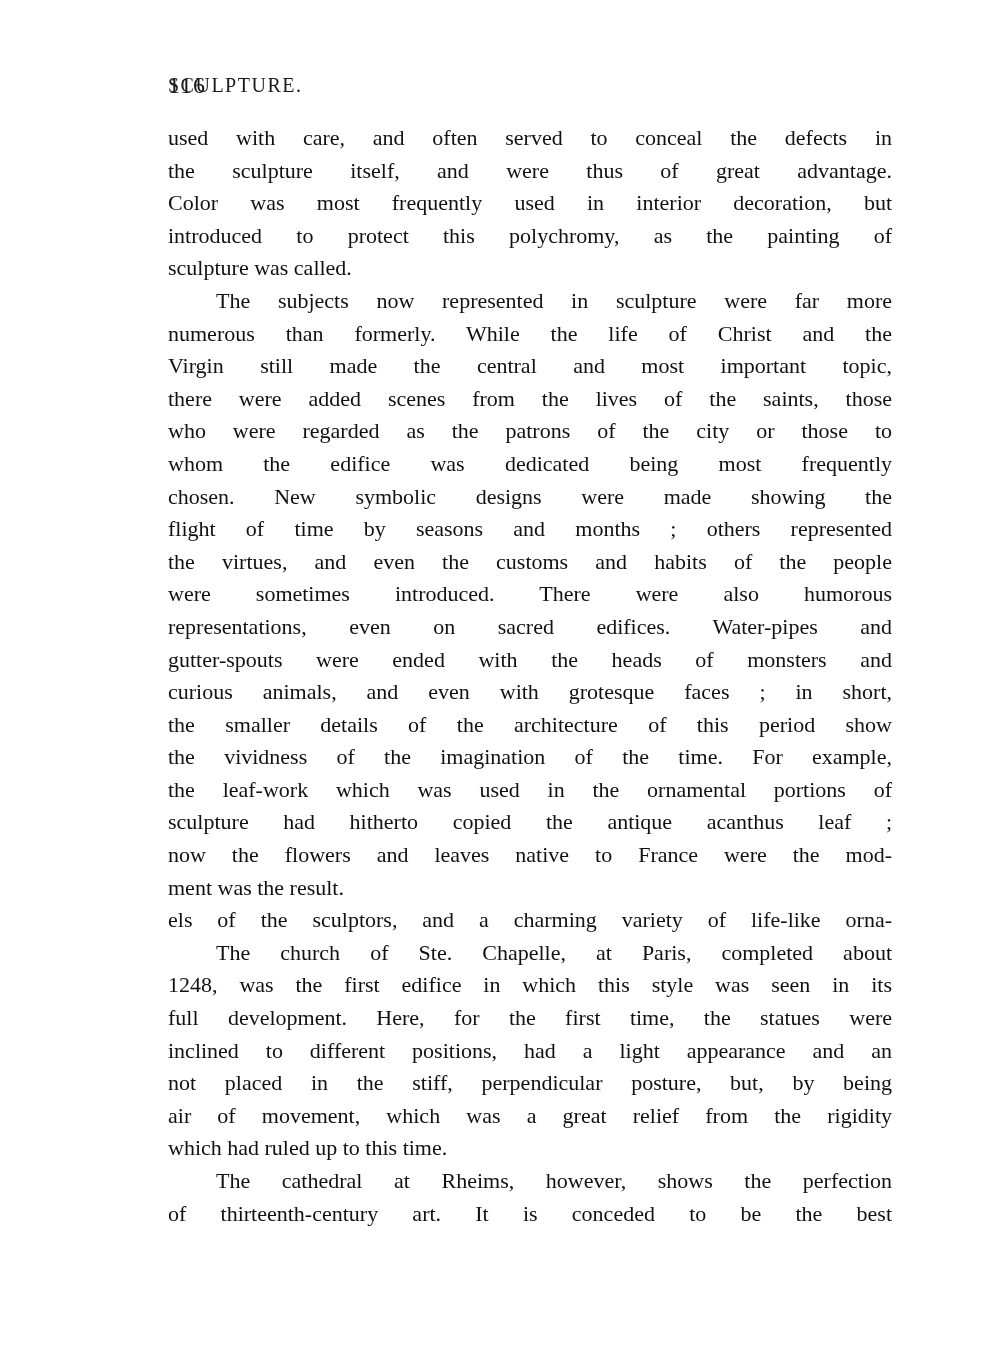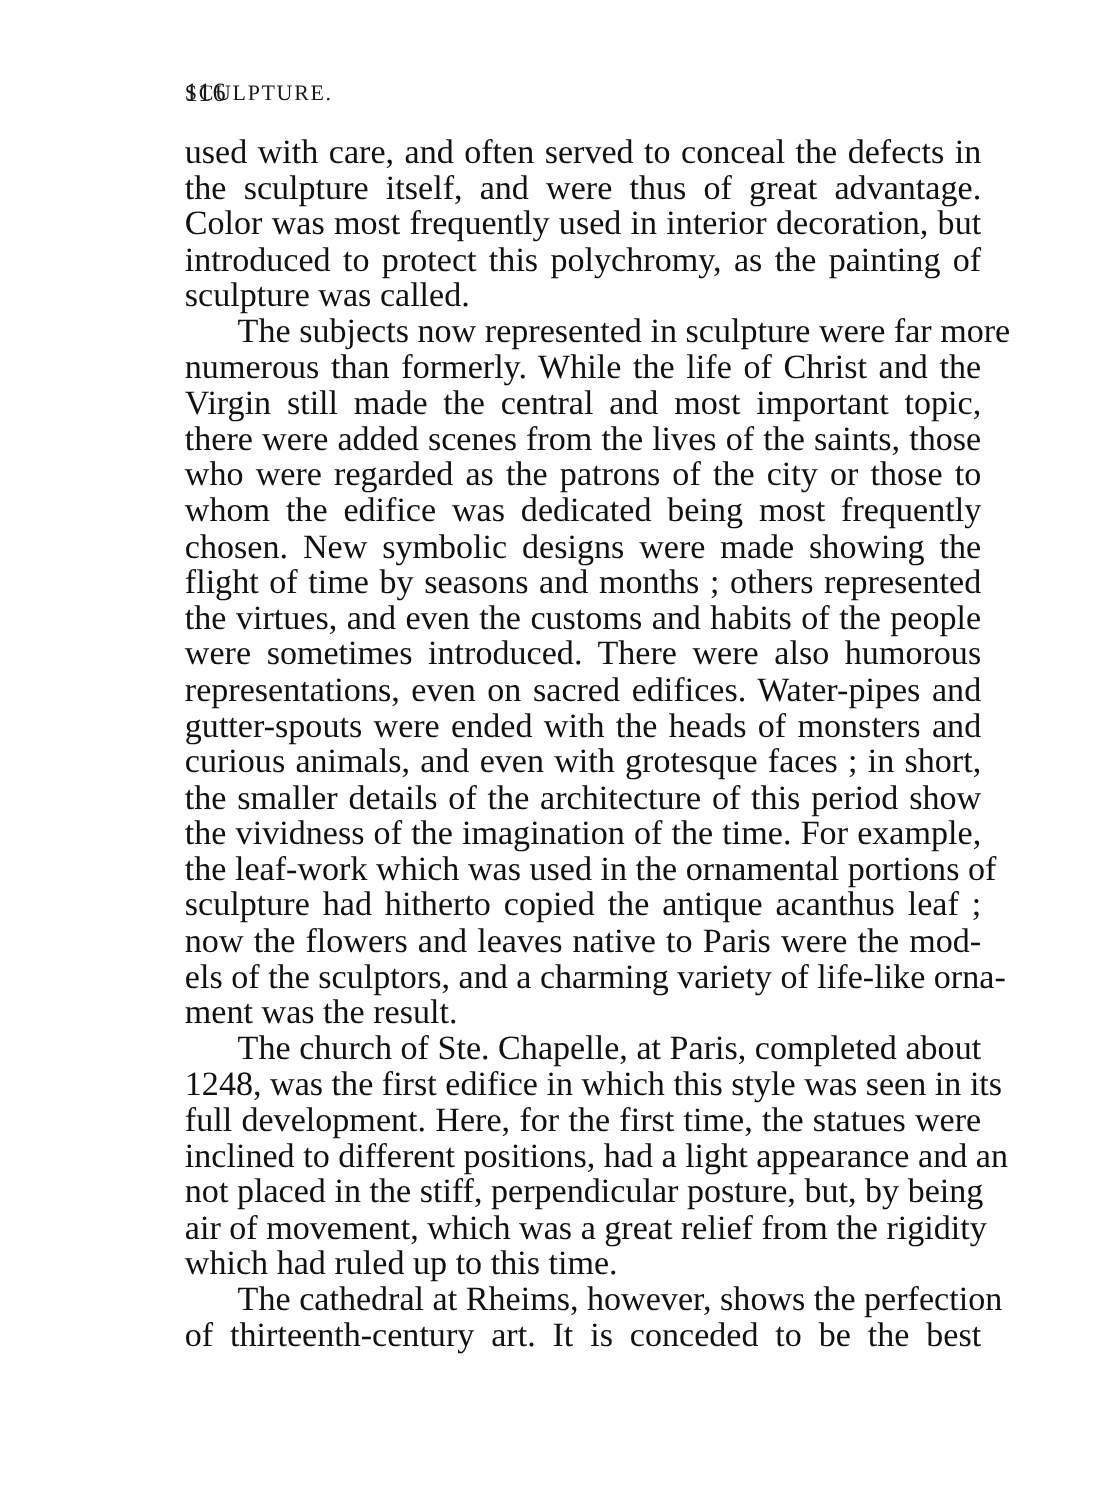--- a/index.html
+++ b/index.html
@@ -1,21 +1,21 @@
 <!DOCTYPE html>
 <html><head>
   <meta charset="utf-8">
   <style>
     html, body { margin: 0; padding: 0; background: #ffffff; }
     body { width: 1000px; height: 1372px; position: relative; overflow: hidden; }
     .page { position: absolute; left: 0; top: 0; width: 1000px; height: 1372px; background: #fff; color: #111; }
     .header { position: absolute; top: 72px; left: 168px; width: 724px; height: 34px; font-family: Liberation Serif, serif; font-size: 24px; color: #1a1a1a; }
     .page-number { position: absolute; left: 0; top: 0; letter-spacing: 1px; }
     .running-head { position: absolute; left: 0; right: 0; top: 2px; text-align: left; font-size: 20px; letter-spacing: 1.5px; }
-    .body { position: absolute; top: 122px; left: 168px; width: 724px; font-family: "Liberation Serif", "DejaVu Serif", serif; font-size: 31px; line-height: 32.6px; color: #111; }
+    .body { position: absolute; top: 122px; left: 168px; width: 724px; font-family: "Liberation Serif", "DejaVu Serif", serif; font-size: 22px; line-height: 32.6px; color: #111; }
     .line { display: block; white-space: nowrap; text-align: justify; text-align-last: justify; height: 32.6px; }
     .line.last { text-align-last: left; }
     .line.indent { padding-left: 48px; }
     .paragraph { margin: 0; }
   </style>
 </head>
 <body>
 
 <div class="page">
   <div class="header">
@@ -44,23 +44,23 @@
       <span class="line">flight of time by seasons and months ; others represented</span>
       <span class="line">the virtues, and even the customs and habits of the people</span>
       <span class="line">were sometimes introduced.  There were also humorous</span>
       <span class="line">representations, even on sacred edifices.  Water-pipes and</span>
       <span class="line">gutter-spouts were ended with the heads of monsters and</span>
       <span class="line">curious animals, and even with grotesque faces ; in short,</span>
       <span class="line">the smaller details of the architecture of this period show</span>
       <span class="line">the vividness of the imagination of the time.  For example,</span>
       <span class="line">the leaf-work which was used in the ornamental portions of</span>
       <span class="line">sculpture had hitherto copied the antique acanthus leaf ;</span>
-      <span class="line">now the flowers and leaves native to Paris were the mod-</span>
+      <span class="line">now the flowers and leaves native to France were the mod-</span>
+      <span class="line last">ment was the result.</span>
       <span class="line">els of the sculptors, and a charming variety of life-like orna-</span>
-      <span class="line last">ment was the result.</span>
     </div>
 
     <div class="paragraph">
       <span class="line indent">The church of Ste. Chapelle, at Paris, completed about</span>
       <span class="line">1248, was the first edifice in which this style was seen in its</span>
       <span class="line">full development.  Here, for the first time, the statues were</span>
       <span class="line">inclined to different positions, had a light appearance and an</span>
       <span class="line">not placed in the stiff, perpendicular posture, but, by being</span>
       <span class="line">air of movement, which was a great relief from the rigidity</span>
       <span class="line last">which had ruled up to this time.</span>

